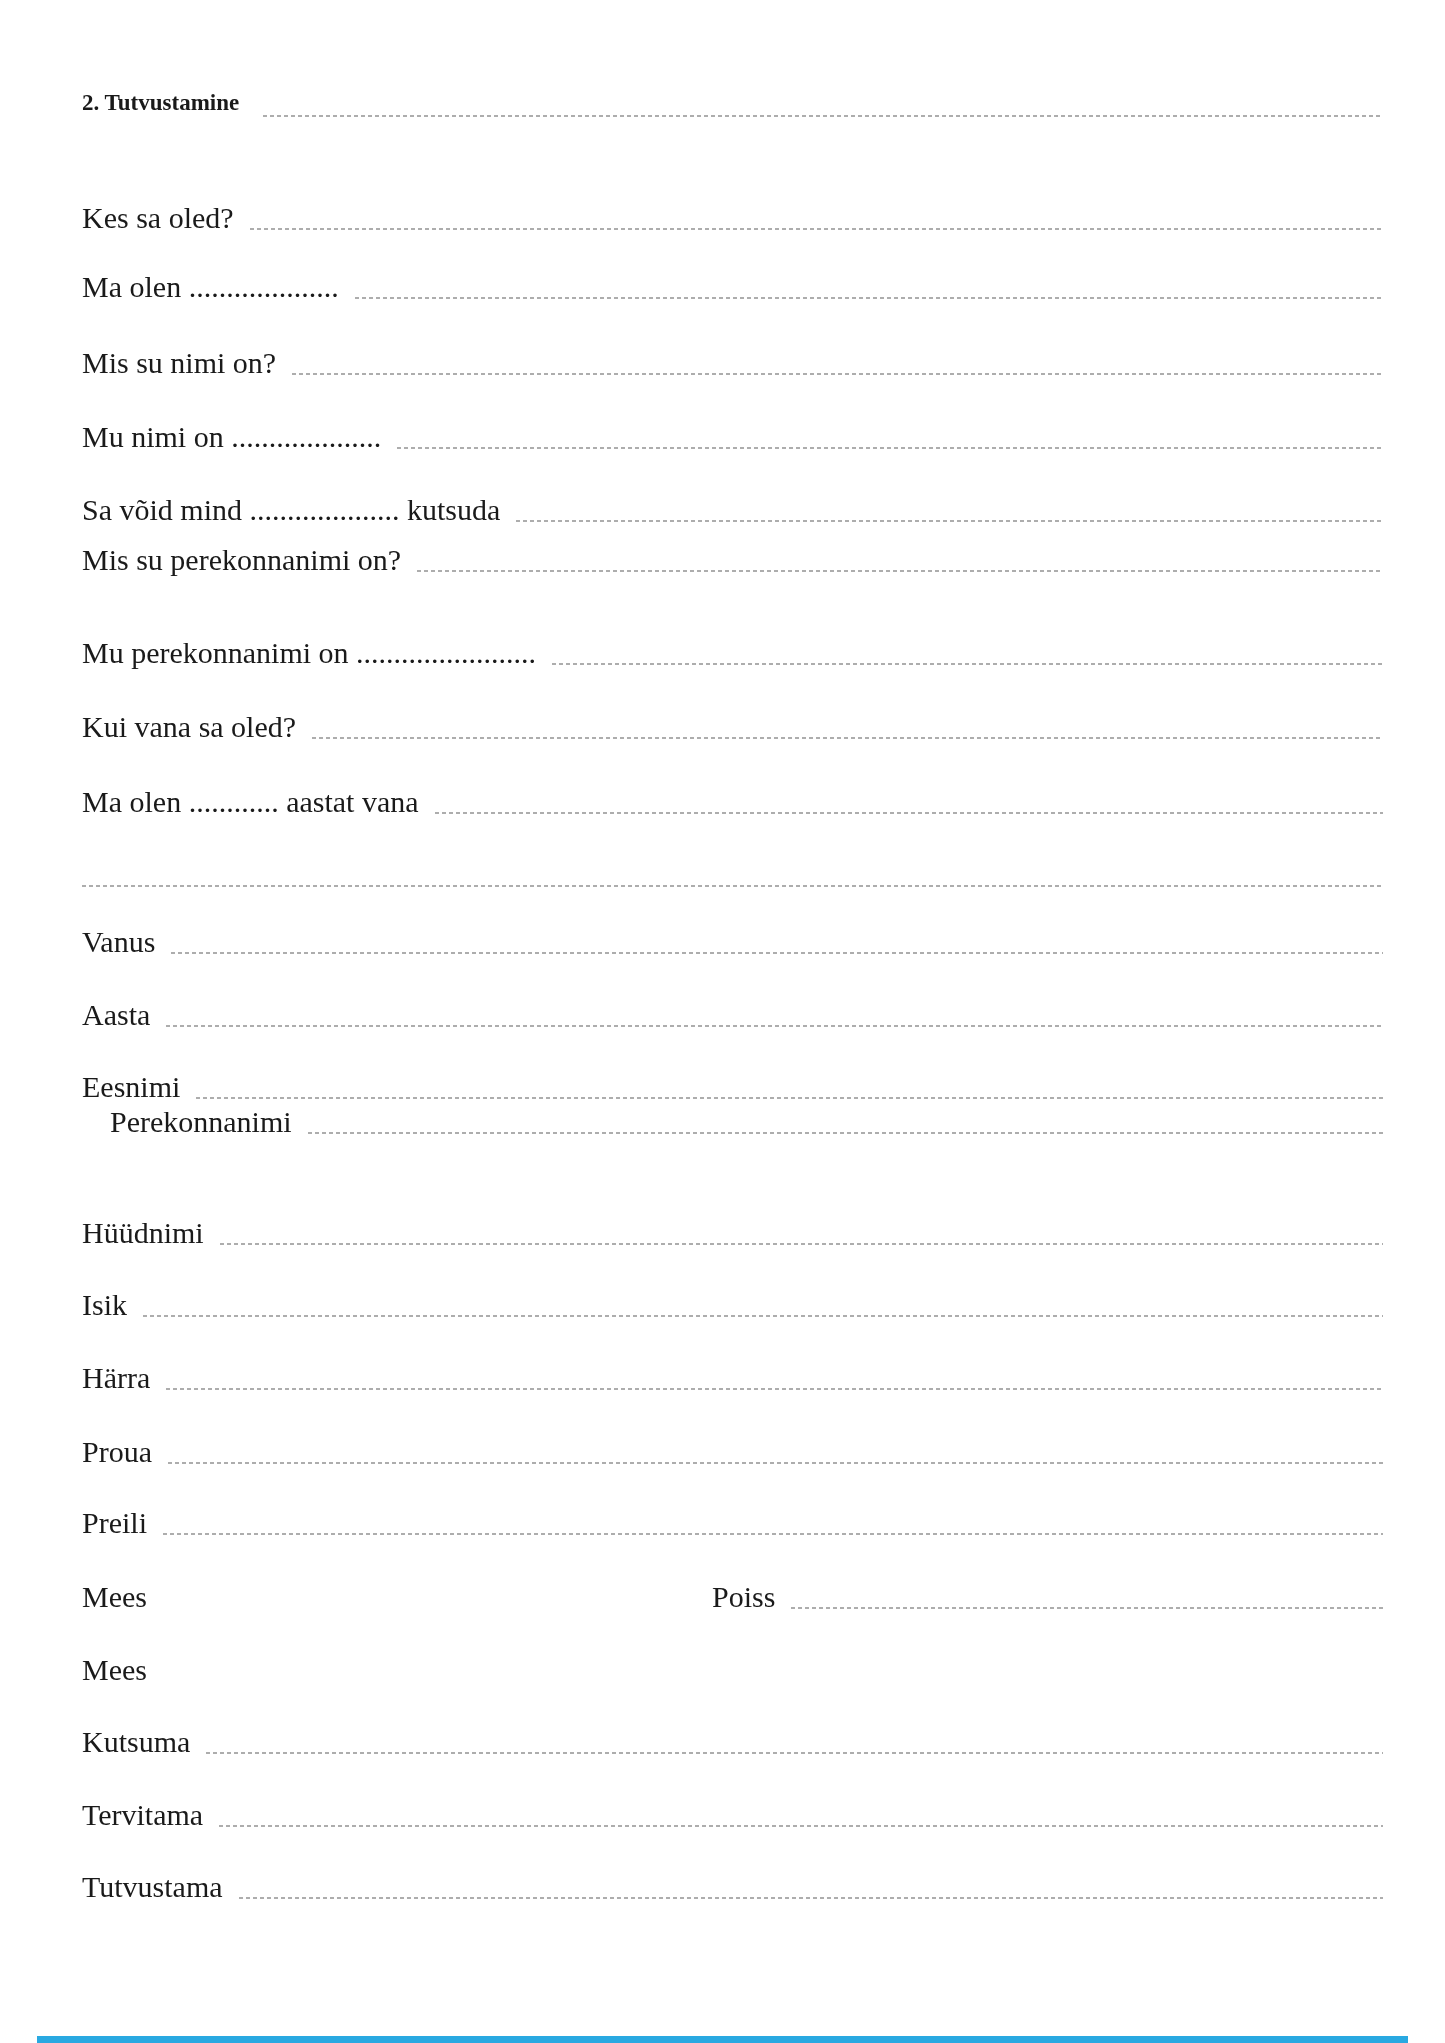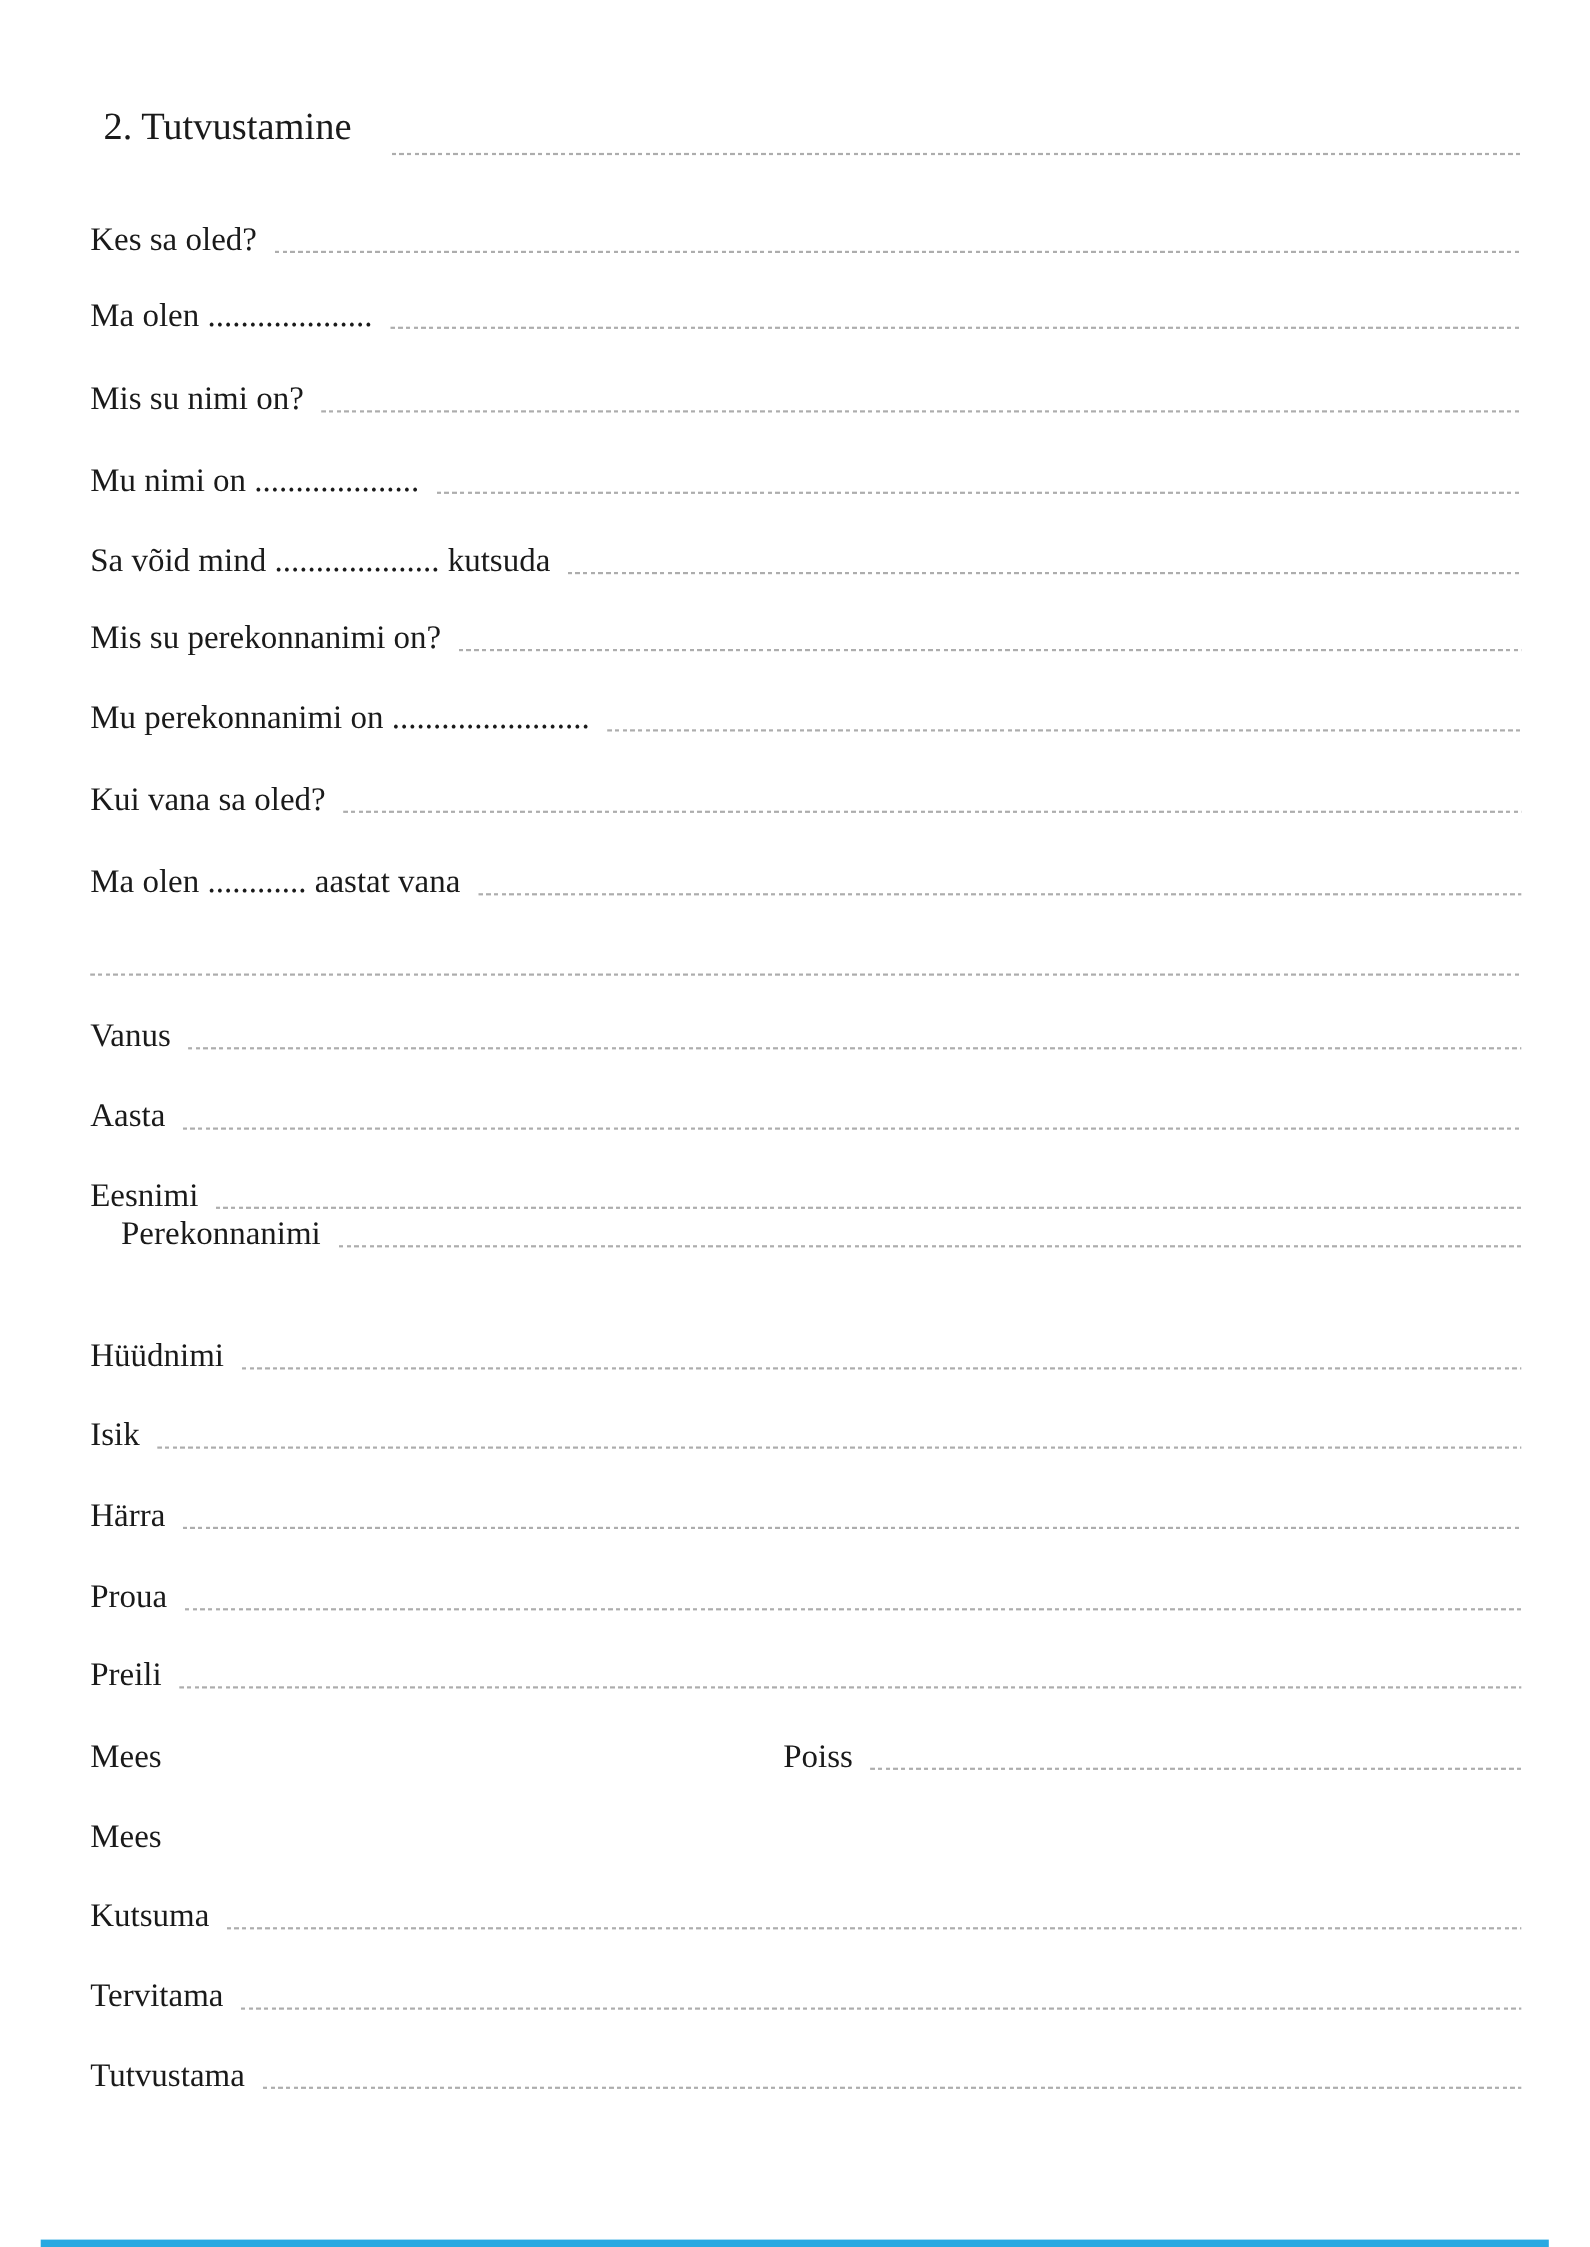--- a/index.html
+++ b/index.html
@@ -16,24 +16,24 @@
     color: #1a1a1a;
   }
   .title-row {
     position: absolute;
     top: 82px;
     left: 82px;
     right: 62px;
     display: flex;
   }
   .title-row h1 {
-    margin: 12px;
-    font-size: 35px;
+    margin: 0;
+    font-size: 23px;
     line-height: 42px;
-    font-weight: normal;
+    font-weight: bold;
     white-space: pre;
   }
   .row {
     position: absolute;
     left: 82px;
     right: 62px;
     height: 36px;
     display: flex;
   }
   .label {
@@ -93,21 +93,21 @@
       <div class="dash"></div>
     </div>
     <div class="row" style="top: 419px;">
       <span class="label">Mu nimi on ....................</span>
       <div class="dash"></div>
     </div>
     <div class="row" style="top: 492px;">
       <span class="label">Sa võid mind .................... kutsuda</span>
       <div class="dash"></div>
     </div>
-    <div class="row" style="top: 562px;">
+    <div class="row" style="top: 542px;">
       <span class="label">Mis su perekonnanimi on?</span>
       <div class="dash"></div>
     </div>
     <div class="row" style="top: 635px;">
       <span class="label">Mu perekonnanimi on ........................</span>
       <div class="dash"></div>
     </div>
     <div class="row" style="top: 709px;">
       <span class="label">Kui vana sa oled?</span>
       <div class="dash"></div>

